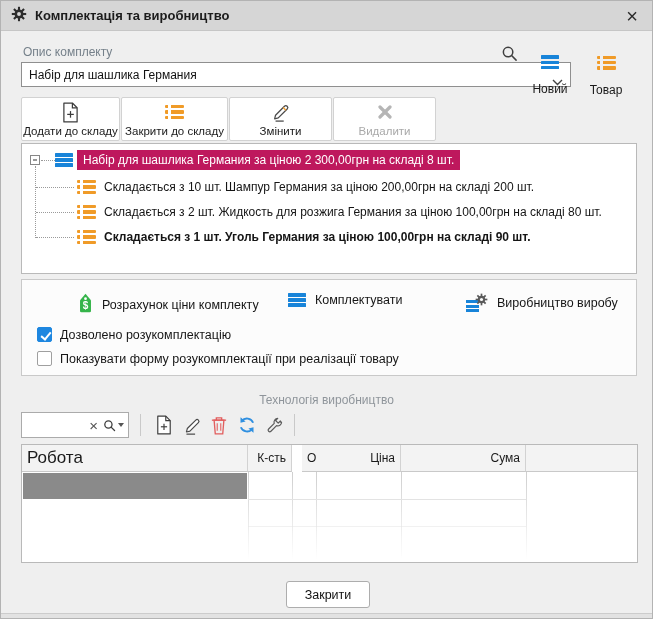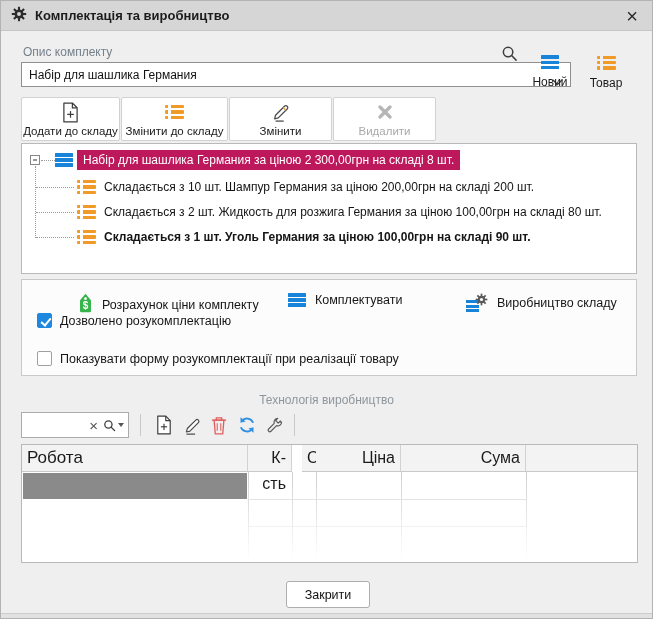--- a/index.html
+++ b/index.html
@@ -16,21 +16,21 @@
             font-weight:400; line-height:28px;}
 
   
   .kit-label{ position:absolute; left:22px; top:44px; font-size:12px; color:#75808a; }
   .combo{ position:absolute; left:20px; top:61px; width:550px; height:25px; background:#fff;
           border:1px solid #8f8f8f; display:flex; align-items:center; padding:0 24px 0 7px; }
   .combo .val{ font-size:12px; color:#111; white-space:nowrap; overflow:hidden; }
   .combo .chev{ position:absolute; right:7px; top:9px; }
   .search-top{ position:absolute; left:500px; top:44px; width:17px; height:17px; }
   .mini-btn{ position:absolute; top:44px; width:46px; text-align:center; cursor:default; }
-  .mini-btn .lbl{ display:block; font-size:12px; color:#1a1a1a; margin-top:6px; }
+  .mini-btn .lbl{ display:block; font-size:12px; color:#1a1a1a; margin-top:13px; }
   .mini-new{ left:526px; } .mini-prod{ left:582px; }
 
   
   .bars-icon{ display:inline-flex; width:18px; height:14px; flex-direction:column; justify-content:space-between; }
   .bars-icon i{ display:block; height:3.6px; background:#1884d9; border-radius:0.5px; }
   
   .list-icon{ display:inline-flex; width:19px; height:14px; flex-direction:column; justify-content:space-between; }
   .list-icon i{ display:block; height:3.4px; border-radius:1px;
     background:linear-gradient(90deg,#f09b28 0 3.4px,rgba(0,0,0,0) 3.4px 6px,#f09b28 6px 100%); }
 
@@ -65,21 +65,21 @@
   .action{ position:absolute; top:13px; display:flex; align-items:center; gap:9px; font-size:12.5px;
            color:#161616; cursor:default; white-space:nowrap; }
   .act1{ left:56px; } .act2{ left:266px; } .act3{ left:444px; }
   .prod-ico{ position:relative; width:22px; height:20px; }
   .prod-ico .pbars{ position:absolute; left:0; bottom:1px; width:13px; display:flex;
                     flex-direction:column; gap:1.5px; }
   .prod-ico .pbars i{ display:block; height:3px; background:#1884d9; }
   .prod-ico svg{ position:absolute; right:0; top:0; }
   .opt-row{ position:absolute; left:15px; display:flex; align-items:center; gap:8px; font-size:12.5px;
             color:#161616; cursor:default; white-space:nowrap; }
-  .opt1{ top:33px; } .opt2{ top:71px; }
+  .opt1{ top:47px; } .opt2{ top:71px; }
   .cb{ position:relative; width:15px; height:15px; border:1px solid #9f9f9f; border-radius:2px; background:#fff; }
   .cb.checked{ background:#1e87e0; border-color:#1e87e0; }
   .cb.checked::after{ content:""; position:absolute; left:4.6px; top:1.6px; width:4px; height:8px;
                       border:solid #fff; border-width:0 2px 2px 0; transform:rotate(40deg); }
 
   
   .tech-title{ position:absolute; left:0; top:392px; width:100%; text-align:center;
                font-size:12px; color:#8f959b; }
   .searchbox{ position:absolute; left:20px; top:411px; width:108px; height:26px; background:#fff;
               border:1px solid #ababab; display:flex; align-items:center; }
@@ -90,21 +90,21 @@
   .caret-down{ width:0; height:0; border-left:3.5px solid transparent; border-right:3.5px solid transparent;
                border-top:4px solid #555; }
   .sep-v{ position:absolute; top:413px; width:1px; height:22px; background:#c9c9c9; }
   .ico-btn{ position:absolute; top:412px; width:24px; height:24px; display:flex; align-items:center;
             justify-content:center; cursor:default; }
 
   
   .grid{ position:absolute; left:20px; top:443px; width:617px; height:119px; background:#fff;
          border:1px solid #b9b9b9; overflow:hidden; }
   .gh{ position:absolute; top:0; height:27px; background:#f3f3f3; border-right:1px solid #d2d2d2;
-       border-bottom:1px solid #c9c9c9; font-size:16px; color:#1a1a1a; line-height:26px; padding:0 5px; }
+       border-bottom:1px solid #c9c9c9; font-size:12px; color:#1a1a1a; line-height:26px; padding:0 5px; }
   .gh.left{ text-align:left; } .gh.right{ text-align:right; }
   .gh.bold{ font-weight:normal; font-size:17px; }
   .sel-cell{ position:absolute; left:1px; top:28px; width:224px; height:26px; background:#8a8a8a; }
   .vline{ position:absolute; top:27px; height:88px; width:1px;
           background:linear-gradient(180deg,#cfcfcf,rgba(207,207,207,0)); }
   .hline{ position:absolute; height:1px; background:#e3e3e3; }
 
   
   .close-btn{ position:absolute; left:285px; top:580px; width:84px; height:27px; background:#fff;
               border:1px solid #adadad; border-radius:3px; font-size:12.5px; color:#111;
@@ -178,21 +178,21 @@
     <span class="cap">Додати до складу</span>
   </div>
   <div class="tb-btn tb2">
     <span class="tb-ico">
         <span class="list-icon">
           <i></i>
           <i></i>
           <i></i>
         </span>
       </span>
-    <span class="cap">Змінити до складу</span>
+    <span class="cap">Закрити до складу</span>
   </div>
   <div class="tb-btn tb3">
     <span class="tb-ico">
       <svg width="20" height="20" viewBox="0 0 22 22">
         <path d="M5 14.5 14.8 4.7a2.1 2.1 0 0 1 3 3L8 17.5l-4 1z" fill="#fff" stroke="#4a4a4a" stroke-width="1.4" stroke-linejoin="round"></path>
         <line x1="13.4" y1="6.1" x2="16.4" y2="9.1" stroke="#f09b28" stroke-width="1.4"></line>
         <line x1="5" y1="21" x2="14" y2="21" stroke="#4a4a4a" stroke-width="1.4"></line>
       </svg>
     </span>
     <span class="cap">Змінити</span>
@@ -279,21 +279,21 @@
           <g fill="#5a5a5a">
             <rect x="8.7" y="1" width="2.6" height="18"></rect>
             <rect x="8.7" y="1" width="2.6" height="18" transform="rotate(45 10 10)"></rect>
             <rect x="8.7" y="1" width="2.6" height="18" transform="rotate(90 10 10)"></rect>
             <rect x="8.7" y="1" width="2.6" height="18" transform="rotate(135 10 10)"></rect>
             <circle cx="10" cy="10" r="5.6"></circle>
           </g>
           <circle cx="10" cy="10" r="2.4" fill="#fcfcfc"></circle>
         </svg>
       </span>
-      <span>Виробництво складу</span>
+      <span>Виробництво виробу</span>
     </div>
 
     <div class="opt-row opt1">
       <span class="cb checked"></span>
       <span>Дозволено розукомплектацію</span>
     </div>
     <div class="opt-row opt2">
       <span class="cb"></span>
       <span>Показувати форму розукомплектації при реалізації товару</span>
     </div>

